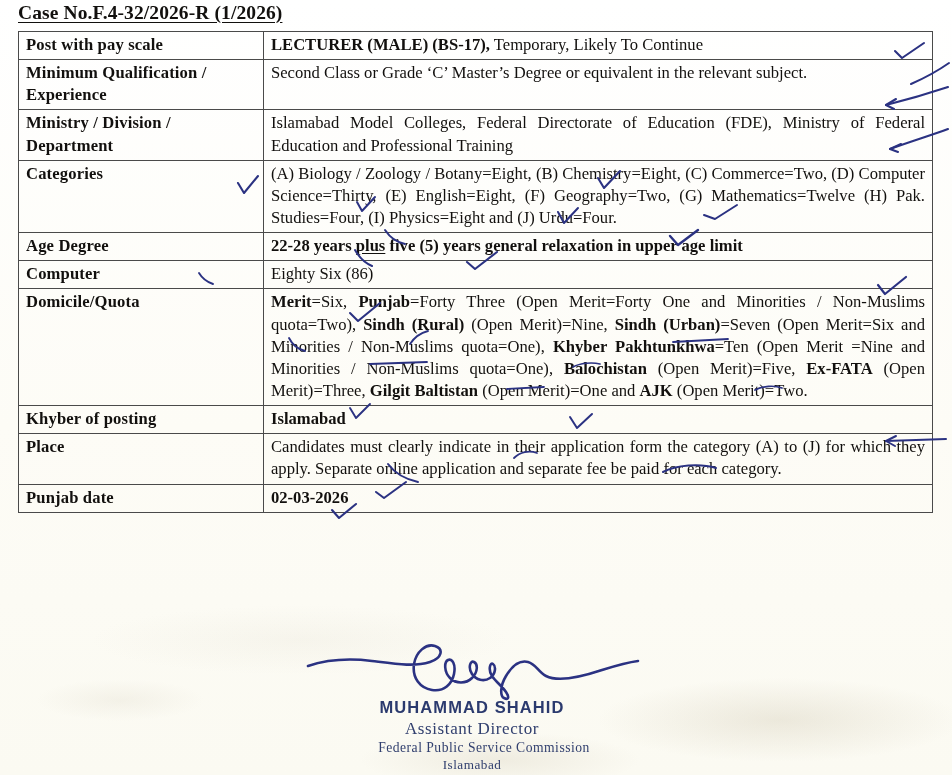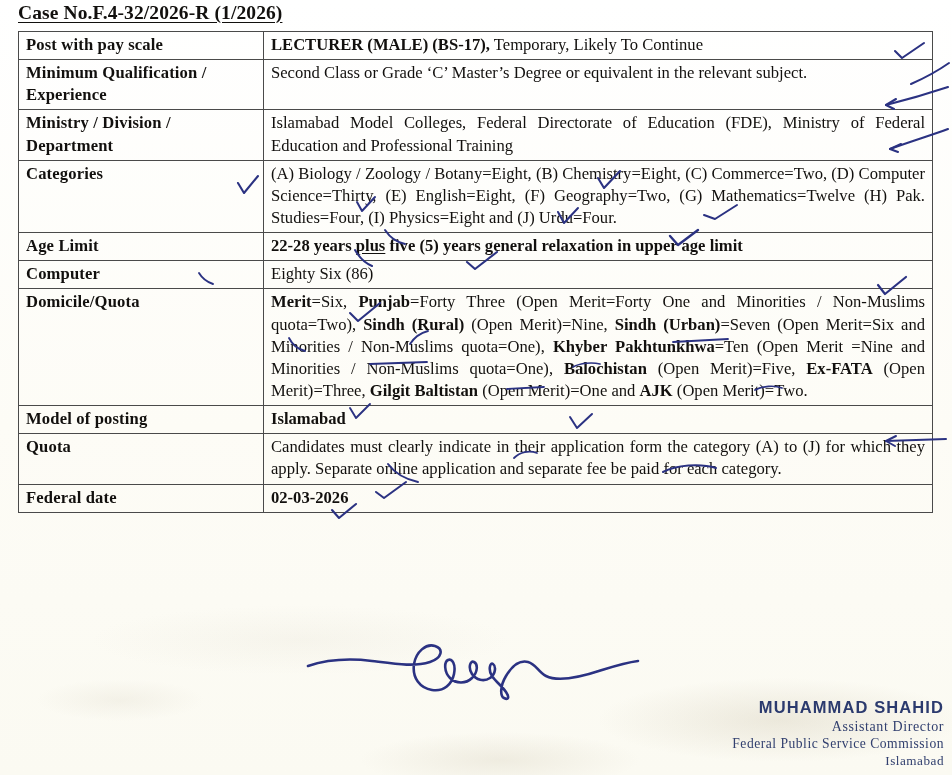--- a/index.html
+++ b/index.html
@@ -82,35 +82,35 @@
     pointer-events: none;
     color: #2b3282;
   }
   .pen svg { display: block; overflow: visible; }
 
   .sign-block {
     position: absolute;
     left: 0;
     right: 8px;
     top: 640px;
-    text-align: right;
+    text-align: center;
     z-index: 4;
   }
   .sig-svg { display: block; margin: 0 auto; }
   .sig-name {
     font-family: "Liberation Sans", sans-serif;
     font-weight: bold;
     font-size: 16.5px;
     letter-spacing: 1.1px;
     color: #2b3a6e;
     margin-top: -4px;
   }
   .sig-title {
     font-family: "Liberation Serif", serif;
-    font-size: 14px;
+    font-size: 17px;
     letter-spacing: .6px;
     color: #32406f;
     margin-top: 2px;
   }
   .sig-org {
     font-family: "Liberation Serif", serif;
     font-size: 13.6px;
     letter-spacing: .5px;
     color: #32406f;
     margin-top: 1px;
@@ -151,50 +151,50 @@
         <td class="lbl">Ministry / Division / Department</td>
         <td class="val">Islamabad Model Colleges, Federal Directorate of Education (FDE), Ministry of Federal Education and Professional Training</td>
       </tr>
 
       <tr>
         <td class="lbl">Categories</td>
         <td class="val">(A) Biology / Zoology / Botany=Eight, (B) Chemistry=Eight, (C) Commerce=Two, (D) Computer Science=Thirty, (E) English=Eight, (F) Geography=Two, (G) Mathematics=Twelve (H) Pak. Studies=Four, (I) Physics=Eight and (J) Urdu=Four.</td>
       </tr>
 
       <tr>
-        <td class="lbl">Age Limit</td>
+        <td class="lbl">Age Degree</td>
         <td class="val nojust b">
           <span>22-28 years </span><span class="u">plus</span><span> five (5) years general relaxation in upper age limit</span>
         </td>
       </tr>
 
       <tr>
         <td class="lbl">Computer</td>
         <td class="val nojust">Eighty Six (86)</td>
       </tr>
 
       <tr>
         <td class="lbl">Domicile/Quota</td>
         <td class="val">
           <span class="b">Merit</span>=Six, <span class="b">Punjab</span>=Forty Three (Open Merit=Forty One and Minorities / Non-Muslims quota=Two), <span class="b">Sindh (Rural)</span> (Open Merit)=Nine, <span class="b">Sindh (Urban)</span>=Seven (Open Merit=Six and Minorities / Non-Muslims quota=One), <span class="b">Khyber Pakhtunkhwa</span>=Ten (Open Merit =Nine and Minorities / Non-Muslims quota=One), <span class="b">Balochistan</span> (Open Merit)=Five, <span class="b">Ex-FATA</span> (Open Merit)=Three, <span class="b">Gilgit Baltistan</span> (Open Merit)=One and <span class="b">AJK</span> (Open Merit)=Two.
         </td>
       </tr>
 
       <tr>
-        <td class="lbl">Model of posting</td>
+        <td class="lbl">Khyber of posting</td>
         <td class="val nojust b">Islamabad</td>
       </tr>
 
       <tr>
-        <td class="lbl">Quota</td>
+        <td class="lbl">Place</td>
         <td class="val">Candidates must clearly indicate in their application form the category (A) to (J) for which they apply. Separate online application and separate fee be paid for each category.</td>
       </tr>
 
       <tr>
-        <td class="lbl">Federal date</td>
+        <td class="lbl">Punjab date</td>
         <td class="val nojust b">02-03-2026</td>
       </tr>
     </tbody>
   </table>
 
   <div class="pen" style="left:893px; top:42px;">
     <svg width="34" height="20" viewBox="0 0 34 20">
         <path d="M2 9 L9 16 L31 1" fill="none" stroke="#2b3282" stroke-width="2.1" stroke-linecap="round" stroke-linejoin="round"></path>
       </svg>
   </div>

